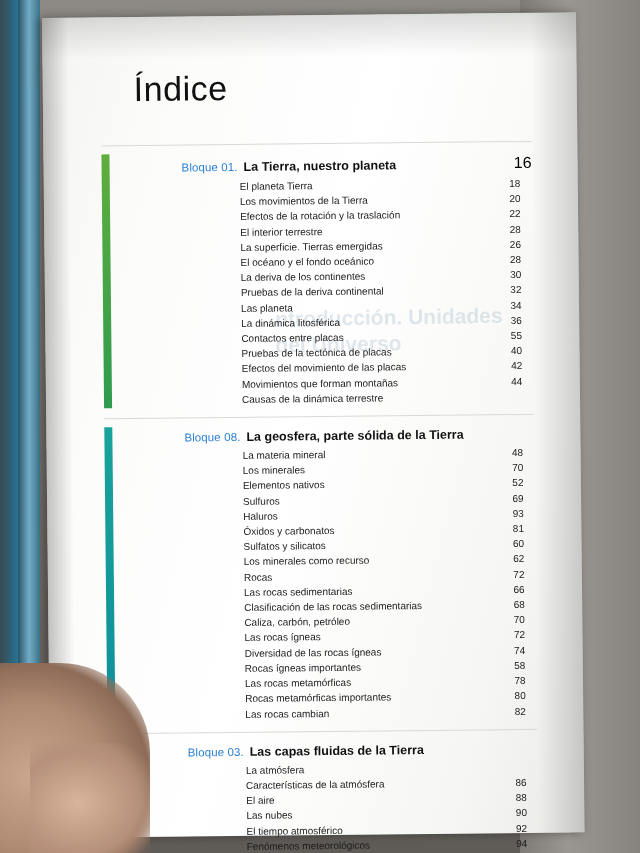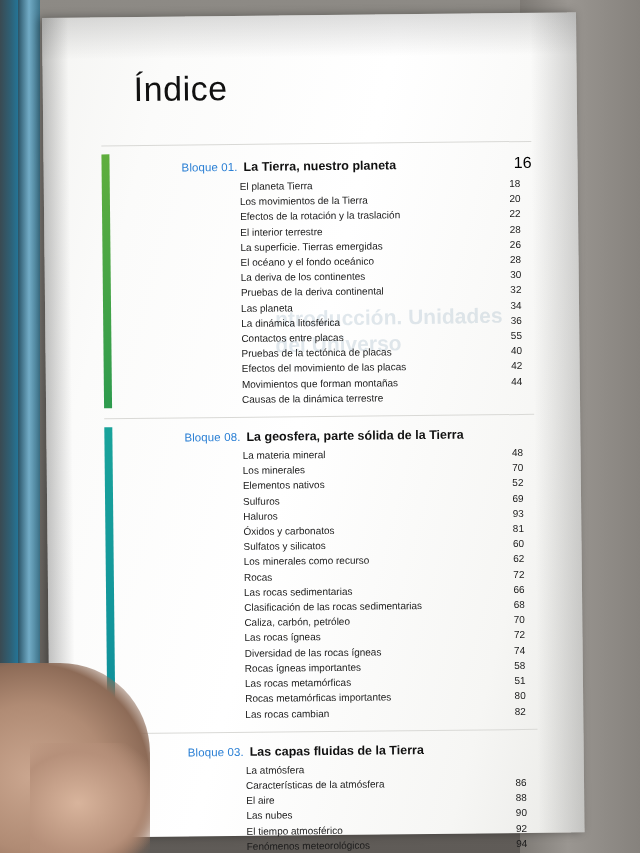--- a/index.html
+++ b/index.html
@@ -256,21 +256,21 @@
                 <span class="p">74</span>
               </div>
             <div class="entry">
                 <span class="t">Rocas ígneas importantes</span>
                 <span class="sp"></span>
                 <span class="p">58</span>
               </div>
             <div class="entry">
                 <span class="t">Las rocas metamórficas</span>
                 <span class="sp"></span>
-                <span class="p">51</span>
+                <span class="p">78</span>
               </div>
             <div class="entry">
                 <span class="t">Rocas metamórficas importantes</span>
                 <span class="sp"></span>
                 <span class="p">80</span>
               </div>
             <div class="entry">
                 <span class="t">Las rocas cambian</span>
                 <span class="sp"></span>
                 <span class="p">82</span>

